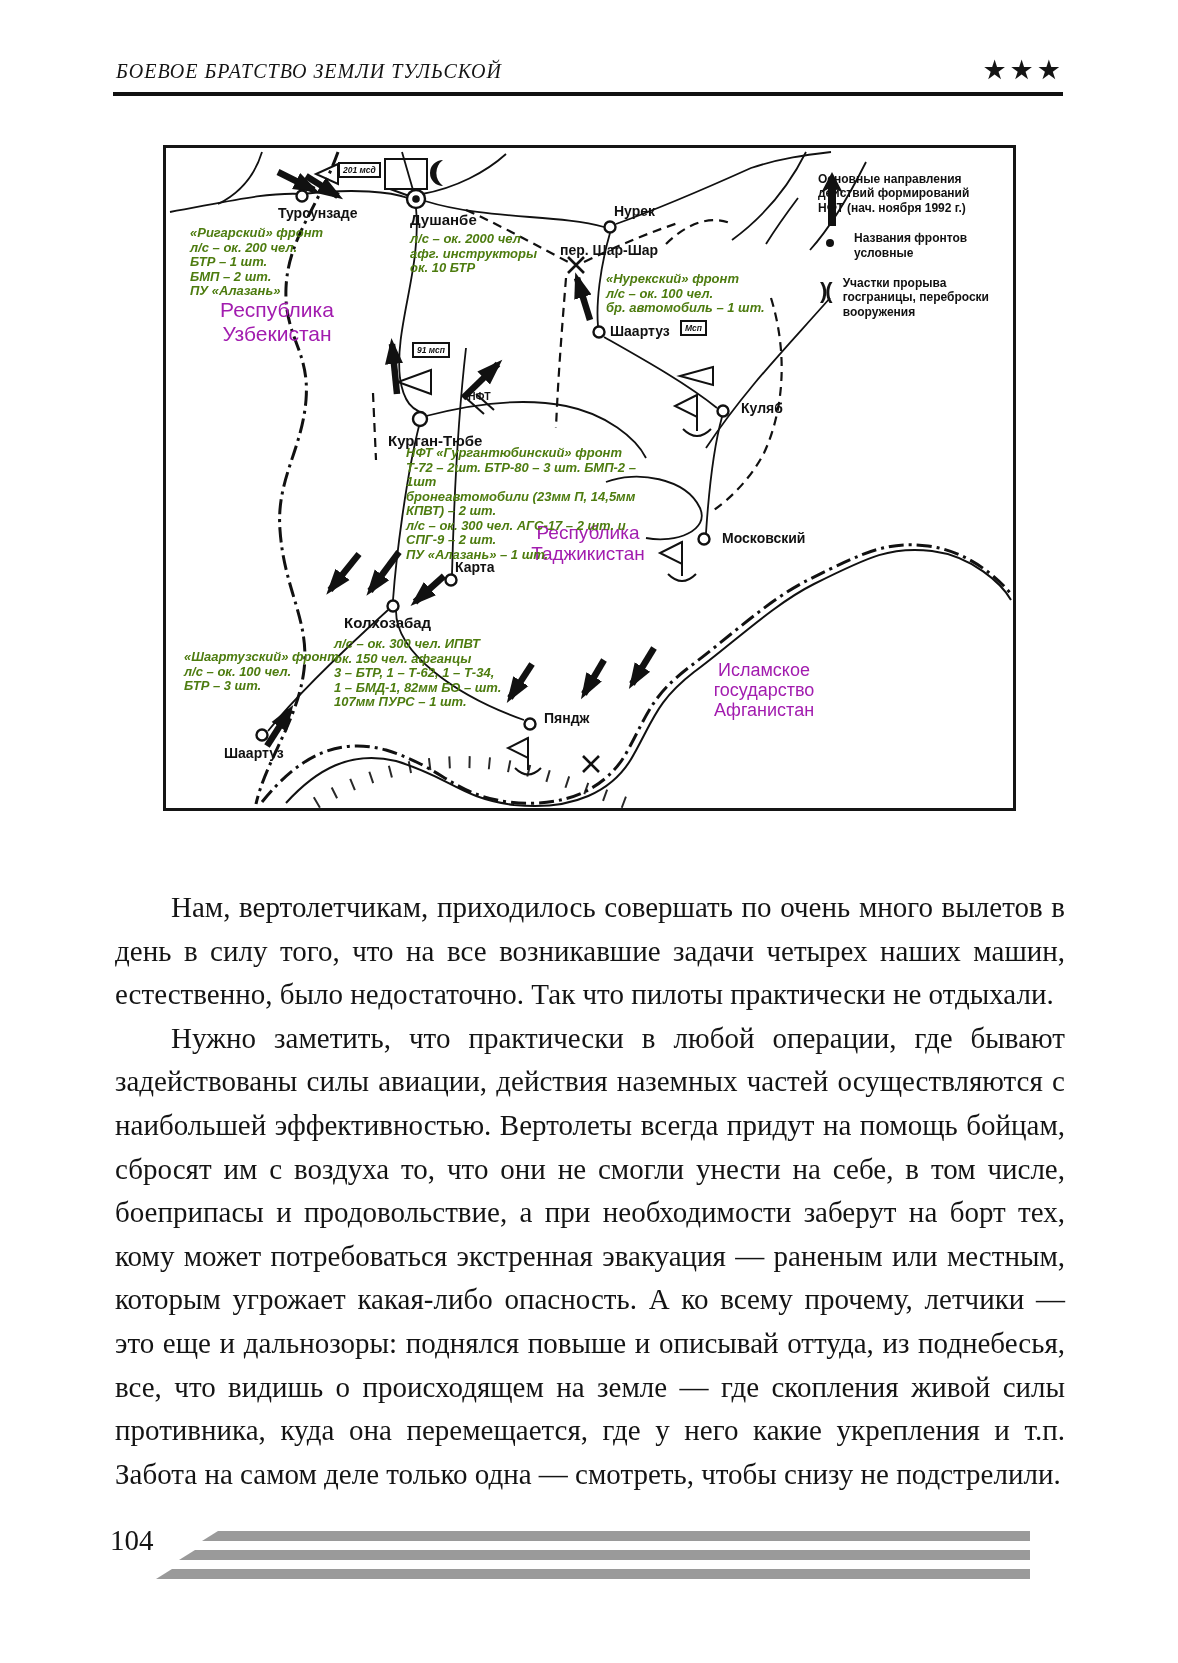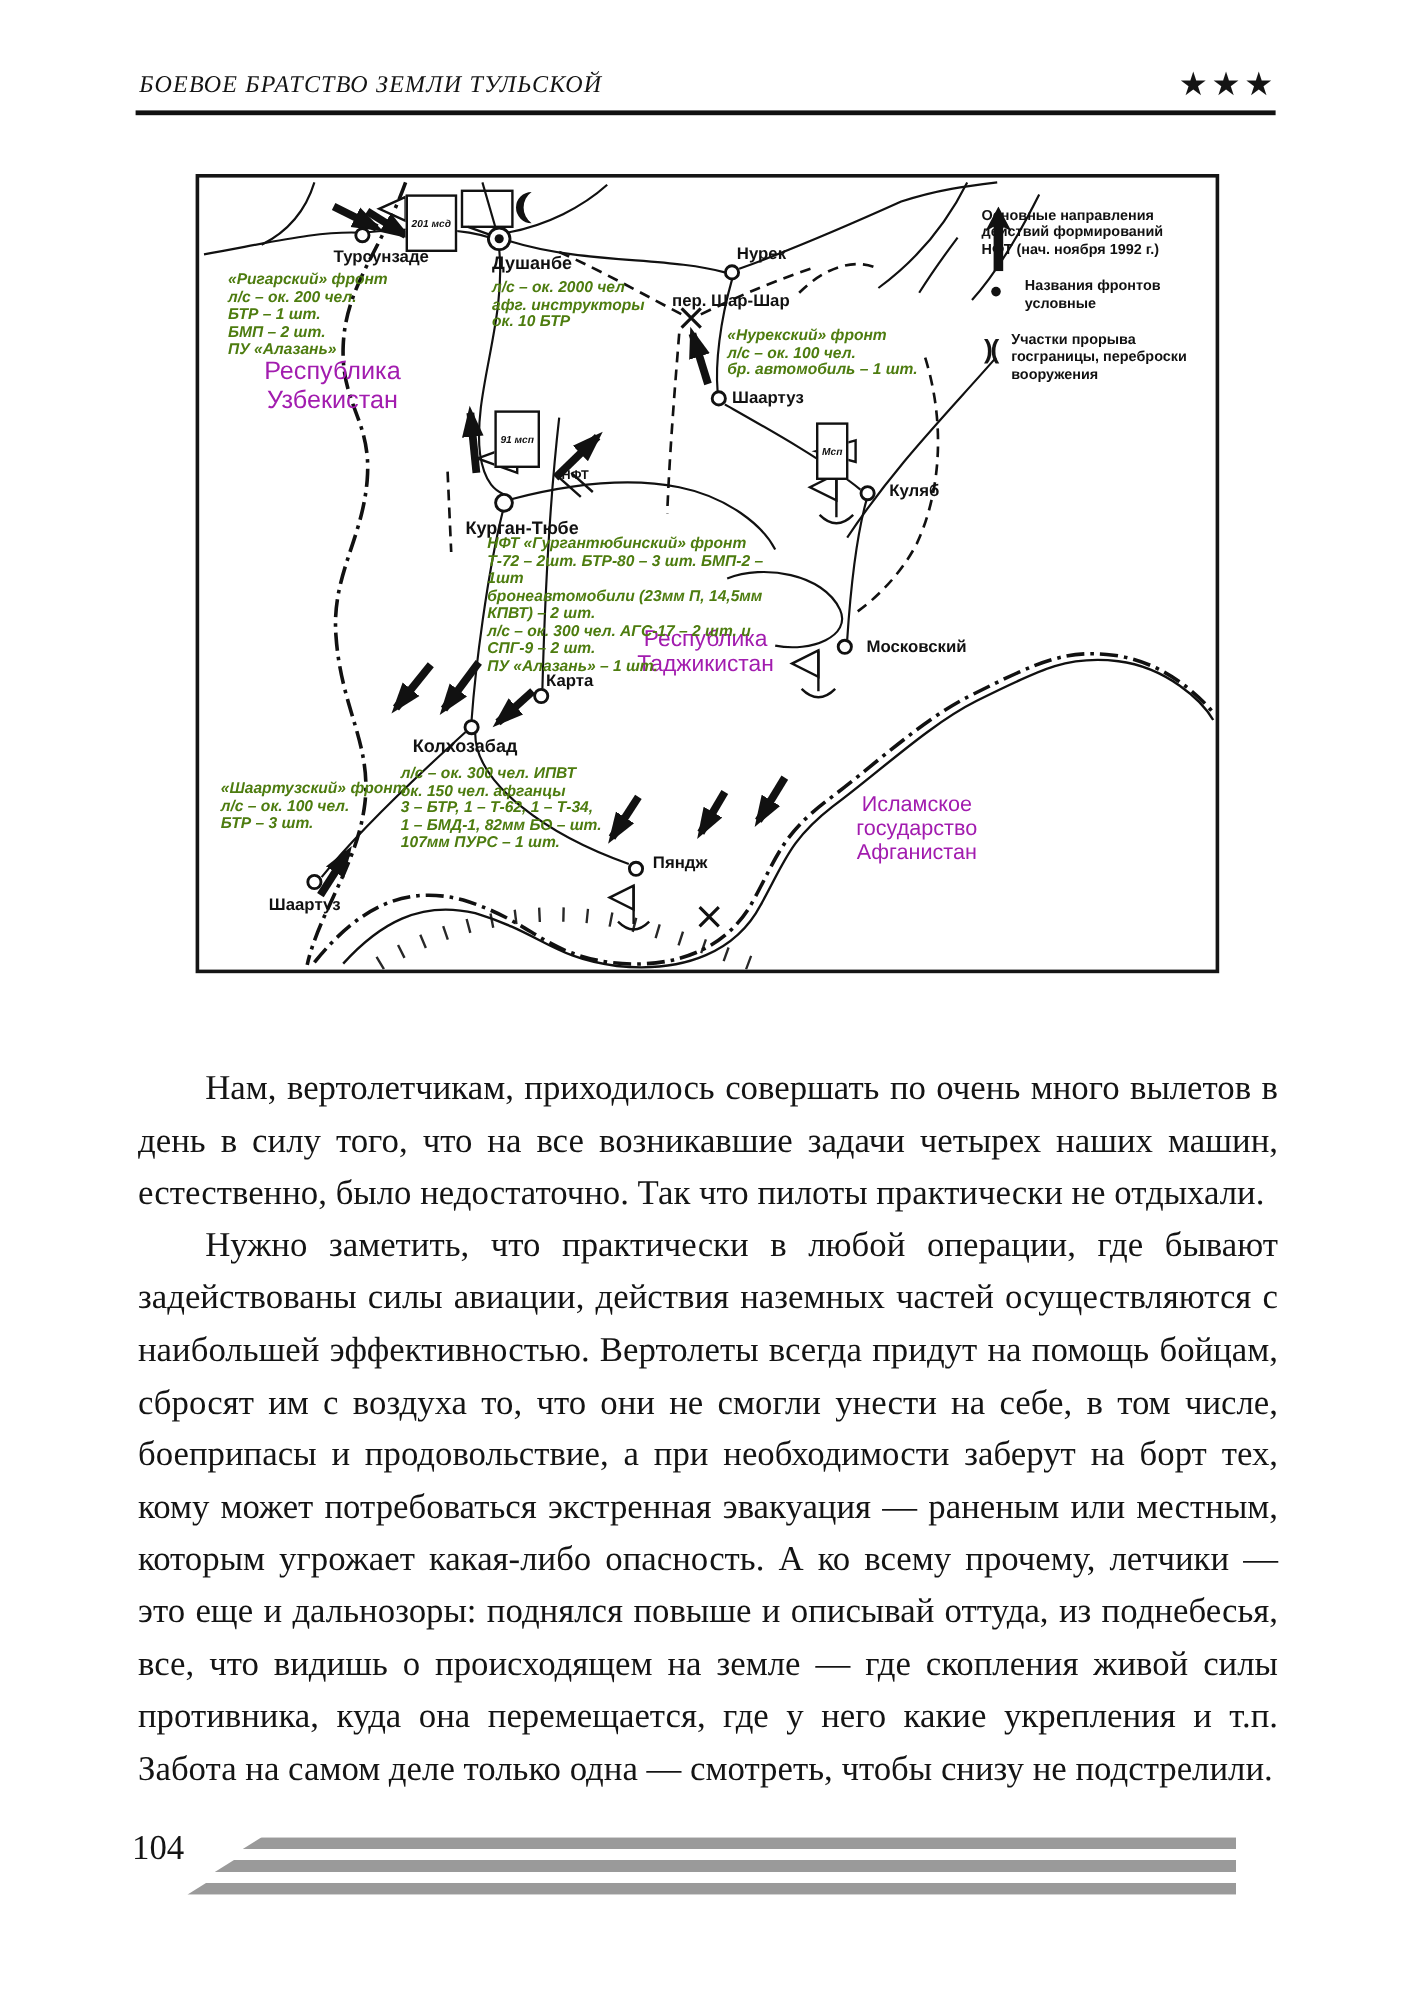--- a/index.html
+++ b/index.html
@@ -13,21 +13,21 @@
   
   .map{position:absolute;left:163px;top:145px;width:847px;height:660px;border:3px solid #151515;
        background:#fff;font-family:"Liberation Sans",sans-serif;}
   .map svg{position:absolute;left:0;top:0;}
   .m-note{position:absolute;font-size:13px;font-weight:bold;font-style:italic;line-height:1.12;
           white-space:pre-line;color:#4d7c0f;}
   .m-town{position:absolute;font-size:14px;font-weight:bold;color:#111;}
   .m-city{font-size:15px;}
   .m-country{position:absolute;font-weight:normal;text-align:center;line-height:1.12;white-space:pre-line;color:#a21caf;}
   .m-box{position:absolute;border:2px solid #111;background:#fff;font:bold italic 8.5px "Liberation Sans",sans-serif;
-         padding:17px 3px;color:#111;}
+         padding:1px 3px;color:#111;}
   .m-nft{position:absolute;font:bold 10.5px "Liberation Sans",sans-serif;color:#111;}
   .legend{position:absolute;left:652px;top:24px;width:192px;display:flex;flex-direction:column;gap:16px;}
   .legend-item{display:flex;align-items:flex-start;gap:12px;}
   .legend-txt{font-size:12px;font-weight:bold;line-height:1.2;white-space:pre-line;color:#111;}
   .legend-dot{width:8px;height:8px;background:#111;border-radius:50%;margin:8px 8px 0 8px;flex:none;}
   .legend-breach{font-size:22px;font-weight:bold;margin:2px 0 0 2px;flex:none;letter-spacing:-2px;}
   .legend-arr{flex:none;margin-left:3px;}
   
   .caption{position:absolute;left:115px;top:838px;width:950px;text-align:center;font-size:27px;}
   .body-text{position:absolute;left:115px;top:886px;width:950px;}
@@ -149,21 +149,21 @@
           <circle cx="227" cy="458" r="5.5"></circle>
           <circle cx="96" cy="587" r="5.5"></circle>
           <circle cx="364" cy="576" r="5.5"></circle>
         </g>
         <circle cx="250" cy="51" r="3.8" fill="#111" stroke="none"></circle>
       </g>
     </svg>
 
     <div class="m-box" style="left:172px;top:14px;">201 мсд</div>
     <div class="m-box" style="left:246px;top:194px;">91 мсп</div>
-    <div class="m-box" style="left:514px;top:204px;">Мсп</div>
+    <div class="m-box" style="left:514px;top:172px;">Мсп</div>
     <div class="m-nft" style="left:302px;top:242px;">НФТ</div>
 
     <div class="m-country" style="left:36px;top:150px;width:150px;font-size:21px;">Республика
 Узбекистан</div>
     <div class="m-country" style="left:352px;top:374px;width:140px;font-size:19px;">Республика
 Таджикистан</div>
     <div class="m-country" style="left:528px;top:512px;width:140px;font-size:18px;">Исламское
 государство
 Афганистан</div>
 

